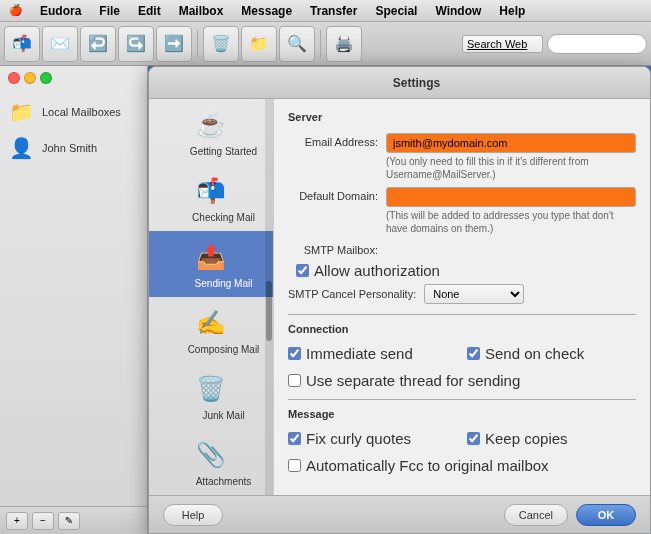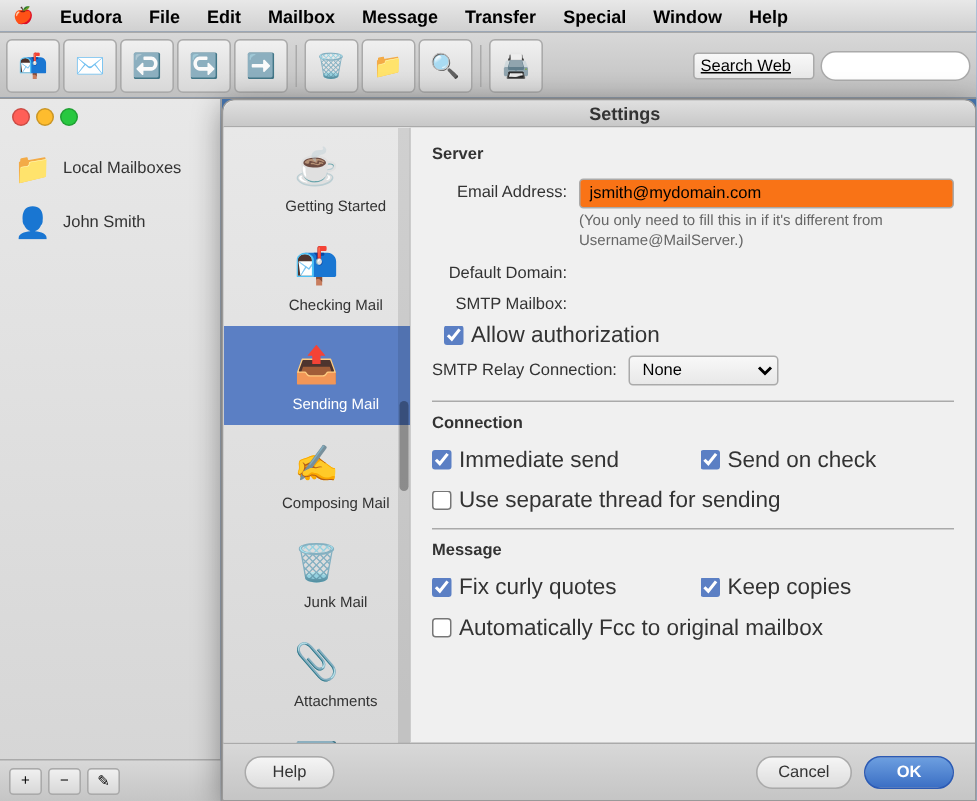--- a/index.html
+++ b/index.html
@@ -189,21 +189,21 @@
       background: #f0f0f0;
       border: 1px solid #999;
       border-radius: 8px 8px 0 0;
       box-shadow: 0 4px 20px rgba(0,0,0,0.4);
       display: flex;
       flex-direction: column;
       z-index: 10;
     }
     .dialog-titlebar {
       background: linear-gradient(to bottom, #e0e0e0, #c8c8c8);
-      height: 18px;
+      height: 32px;
       border-radius: 8px 8px 0 0;
       display: flex;
       align-items: center;
       justify-content: center;
       border-bottom: 1px solid #aaa;
       position: relative;
       padding-left: 34px;
     }
     .dialog-title {
       font-size: 12px;
@@ -507,33 +507,37 @@
         <div class="form-row">
           <span class="form-label">Email Address:</span>
           <div class="form-field-container">
             <input class="form-input" type="text" value="jsmith@mydomain.com" style="">
             <span class="form-hint">(You only need to fill this in if it's different from Username@MailServer.)</span>
           </div>
         </div>
 
         <div class="form-row">
           <span class="form-label">Default Domain:</span>
+          <div class="form-field-container">
+            <input class="form-input" type="text" value="" style="">
+            <span class="form-hint">(This will be added to addresses you type that don't have domains on them.)</span>
+          </div>
         </div>
 
         <div class="form-row">
           <span class="form-label">SMTP Mailbox:</span>
         </div>
 
         <div class="checkbox-row" style="margin-left: 8px;">
           <input type="checkbox" class="checkbox-input" checked="" style="">
           <span class="checkbox-label">Allow authorization</span>
         </div>
 
         <div class="relay-row">
-          <span class="relay-label">SMTP Relay Connection:</span>
+          <span class="relay-label">SMTP Cancel Personality:</span>
           <select class="relay-select">
             <option>None</option>
           </select>
         </div>
 
         <hr class="section-divider">
 
         <div class="section-label">Connection</div>
 
         <div class="checkbox-group-2col">

